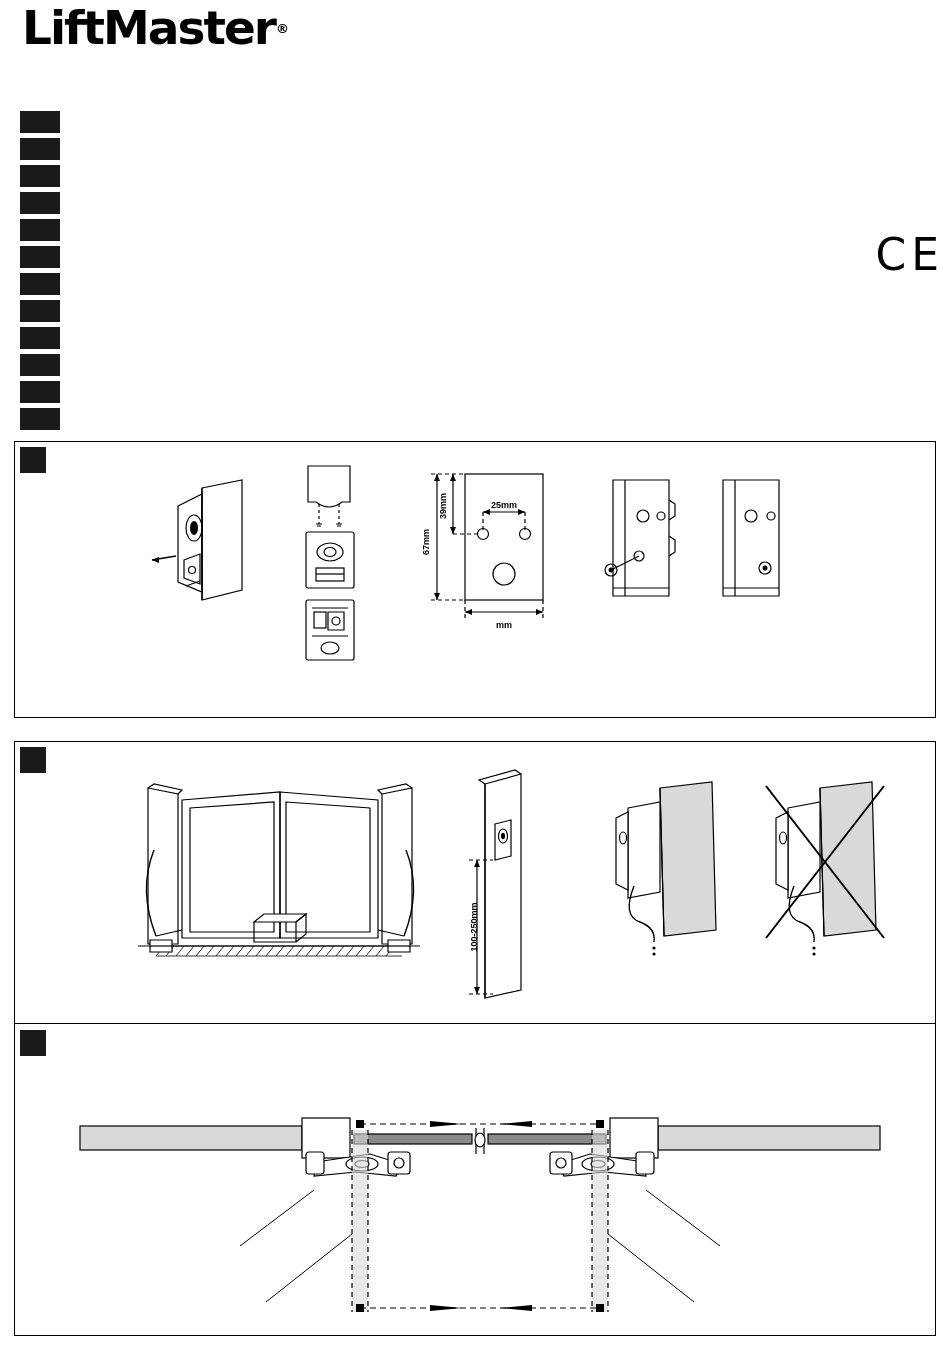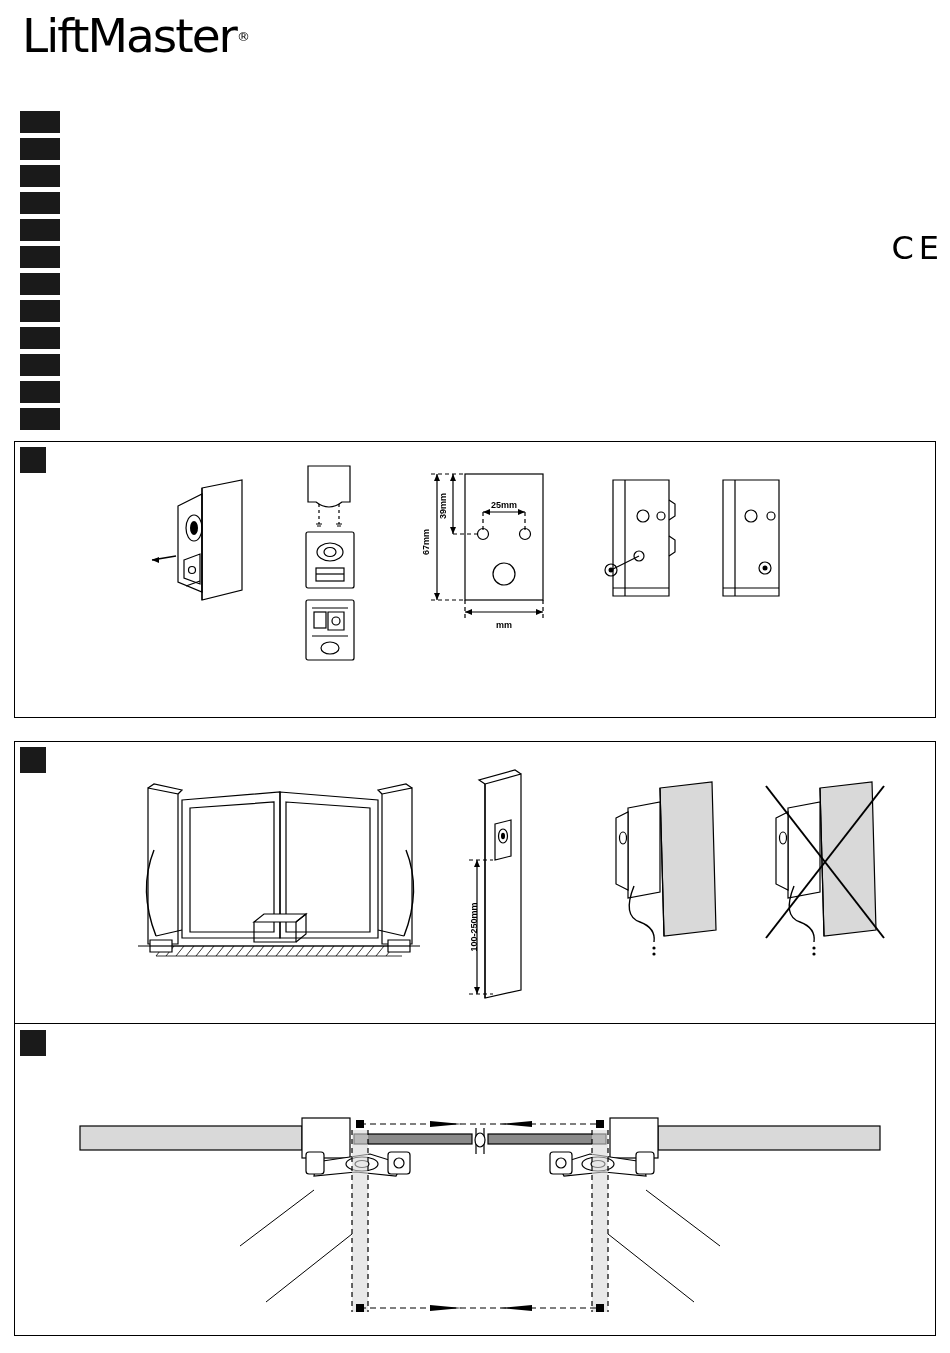--- a/index.html
+++ b/index.html
@@ -13,23 +13,23 @@
     position: relative;
     font-family: "Liberation Sans", sans-serif;
     color: #000;
     overflow: hidden;
   }
 
   
   .logo {
     position: absolute;
     left: 22px;
-    top: 12px;
+    top: 4px;
     font-family: "DejaVu Sans", sans-serif;
-    font-weight: normal;
+    font-weight: bold;
     font-size: 47px;
     letter-spacing: -2.0px;
     line-height: 1;
     color: #000;
     white-space: nowrap;
   }
   .logo .reg {
     font-size: 13px;
     vertical-align: top;
     position: relative;
@@ -51,21 +51,21 @@
     background: #1a1a1a;
     margin-bottom: 5px;
   }
 
   
   .ce-mark {
     position: absolute;
     right: 6px;
     top: 229px;
     font-family: "DejaVu Sans", sans-serif;
-    font-size: 32px;
+    font-size: 44px;
     font-weight: normal;
     letter-spacing: 5px;
     color: #000;
   }
 
   
   .panel {
     position: absolute;
     border: 1px solid #000;
     background: #fff;

